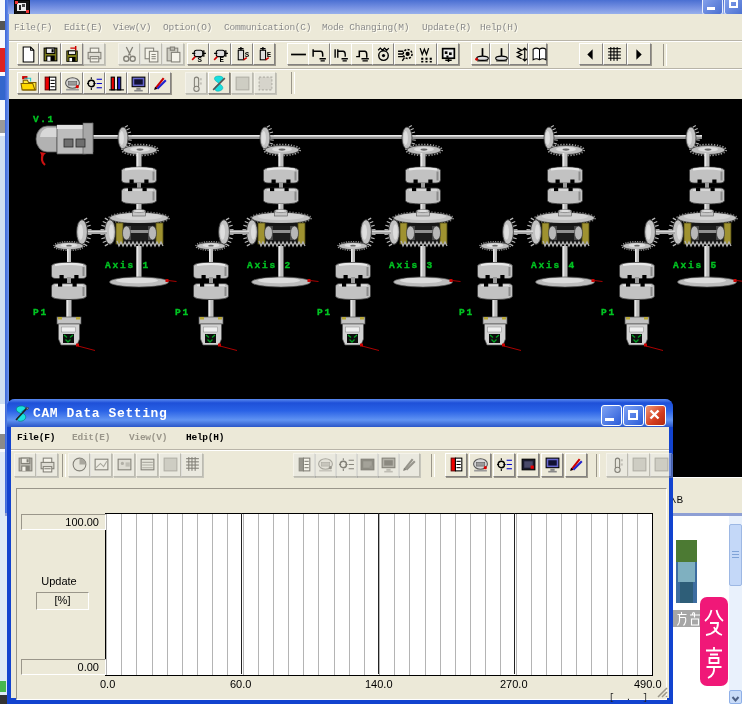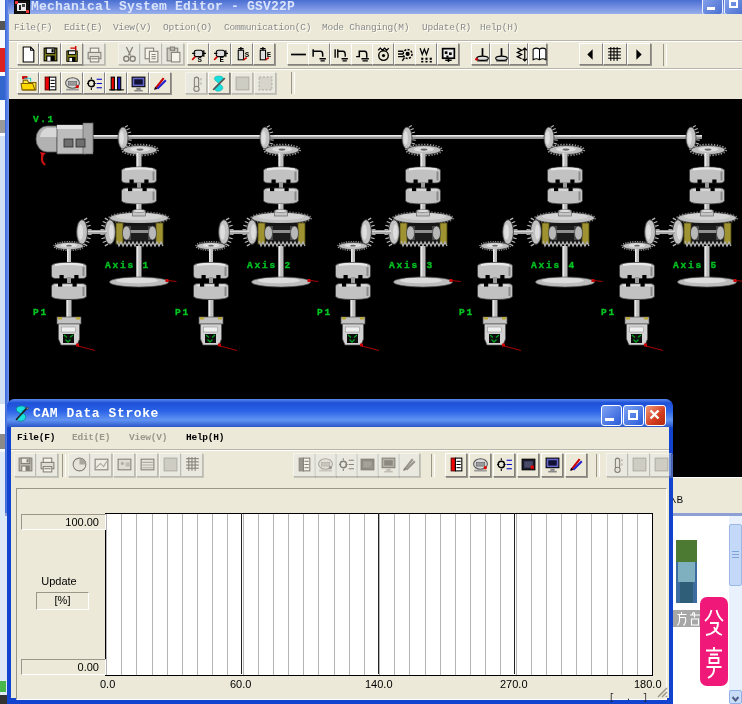--- a/index.html
+++ b/index.html
@@ -64,21 +64,20 @@
 
   <div class="abs" style="left:3px;top:0;width:734px;height:14px;background:linear-gradient(to bottom,#4a6fd2 0%,#7691e2 55%,#98b0ec 100%);"></div>
 
   <div class="abs" style="left:9px;top:0;width:14px;height:13px;background:#111;border:1px solid #000;">
     <div class="abs" style="left:2px;top:2px;width:9px;height:8px;background:#e8e8e8;"></div>
     <div class="abs" style="left:4px;top:4px;width:2px;height:5px;background:#222;"></div>
     <div class="abs" style="left:7px;top:3px;width:3px;height:3px;background:#444;"></div>
     <div class="abs" style="left:0px;top:0px;width:3px;height:3px;background:#e33;"></div>
     <div class="abs" style="left:11px;top:9px;width:3px;height:3px;background:#e33;"></div>
   </div>
-  <div class="abs mono" style="left:26px;top:-1px;width:400px;font-size:13px;font-weight:bold;color:#d9e4fb;letter-spacing:0.2px;">Mechanical System Editor - GSV22P</div>
 
   <div class="abs" style="left:697px;top:-6px;width:19px;height:19px;background:linear-gradient(135deg,#8aa6ee,#4a6fd0);border:1px solid #e8eefc;border-radius:3px;">
     <div class="abs" style="left:4px;top:12px;width:8px;height:3px;background:#fff;"></div>
   </div>
   <div class="abs" style="left:719px;top:-6px;width:19px;height:19px;background:linear-gradient(135deg,#8aa6ee,#4a6fd0);border:1px solid #e8eefc;border-radius:3px;">
     <div class="abs" style="left:4px;top:4px;width:9px;height:9px;border:2px solid #fff;border-top-width:3px;box-sizing:border-box;"></div>
   </div>
 
   <div class="abs" style="left:4px;top:14px;width:733px;height:26px;background:#ece9d8;"></div>
   <div class="abs mono" id="mainmenu" style="left:0;top:22px;width:737px;height:14px;font-size:9.5px;letter-spacing:-0.25px;color:#8a8a8a;text-shadow:1px 1px 0 #fffef4;">
@@ -724,21 +723,21 @@
 <div class="abs" style="left:7px;top:399px;width:666px;height:305px;">
   <div class="abs" style="left:0;top:0;width:666px;height:305px;background:#1243cf;border-radius:8px 8px 0 0;"></div>
 
   <div class="abs" style="left:0;top:0;width:666px;height:28px;border-radius:8px 8px 0 0;background:linear-gradient(to bottom,#5a8af0 0%,#1e50d8 14%,#2a62e6 42%,#6093f2 75%,#2a56c8 100%);"></div>
 
   <svg class="abs" style="left:7px;top:6px;" width="16" height="17" viewBox="0 0 16 17">
     <path d="M7 1 C2 1 1 5 4 7 C8 9 8 9 5 11 C1 14 4 17 8 16 C12 15 13 11 10 9 C7 7 7 7 10 5 C13 3 11 1 7 1 Z" fill="#18e0e0" stroke="#076" stroke-width="0.6"></path>
     <path d="M2 15 L13 3" stroke="#222" stroke-width="1.6"></path>
     <path d="M12 2 l3 1 -2 2 z" fill="#888" stroke="#333" stroke-width="0.5"></path>
   </svg>
-  <div class="abs mono" style="left:26px;top:7px;font-size:13px;font-weight:bold;color:#fff;letter-spacing:0.6px;">CAM Data Stroke</div>
+  <div class="abs mono" style="left:26px;top:7px;font-size:13px;font-weight:bold;color:#fff;letter-spacing:0.6px;">CAM Data Setting</div>
 
   <div class="abs" style="left:594px;top:6px;width:19px;height:19px;border:1px solid #fff;border-radius:3px;background:linear-gradient(135deg,#7fa3f4,#2a5bd8);">
     <div class="abs" style="left:3px;top:12px;width:9px;height:3px;background:#fff;"></div>
   </div>
   <div class="abs" style="left:616px;top:6px;width:19px;height:19px;border:1px solid #fff;border-radius:3px;background:linear-gradient(135deg,#7fa3f4,#2a5bd8);">
     <div class="abs" style="left:4px;top:4px;width:10px;height:10px;border:2px solid #fff;border-top-width:3px;box-sizing:border-box;"></div>
   </div>
   <div class="abs" style="left:638px;top:6px;width:19px;height:19px;border:1px solid #fff;border-radius:3px;background:linear-gradient(135deg,#f09a78,#d33c1e 60%,#b02a10);">
     <svg width="17" height="17" viewBox="0 0 17 17">
         <path d="M4.5 4.5 L12.5 12.5 M12.5 4.5 L4.5 12.5" stroke="#fff" stroke-width="2.4"></path>
@@ -955,21 +954,21 @@
 
   <div class="abs" style="left:14px;top:115px;width:85px;height:16px;border:1px solid;border-color:#9a968a #fff #fff #9a968a;background:#ece9d8;font-size:11px;text-align:right;padding-right:6px;box-sizing:border-box;line-height:14px;">100.00</div>
   <div class="abs" style="left:14px;top:260px;width:85px;height:16px;border:1px solid;border-color:#9a968a #fff #fff #9a968a;background:#ece9d8;font-size:11px;text-align:right;padding-right:6px;box-sizing:border-box;line-height:14px;">0.00</div>
   <div class="abs" style="left:24px;top:176px;width:56px;font-size:11px;text-align:center;">Update</div>
   <div class="abs" style="left:29px;top:193px;width:51px;height:16px;border:1px solid;border-color:#9a968a #fff #fff #9a968a;background:#ece9d8;font-size:11px;text-align:center;line-height:14px;">[%]</div>
 
   <div class="abs" style="left:93px;top:279px;font-size:11px;">0.0</div>
   <div class="abs" style="left:223px;top:279px;font-size:11px;">60.0</div>
   <div class="abs" style="left:358px;top:279px;font-size:11px;">140.0</div>
   <div class="abs" style="left:493px;top:279px;font-size:11px;">270.0</div>
-  <div class="abs" style="left:627px;top:279px;font-size:11px;">180.0</div>
+  <div class="abs" style="left:627px;top:279px;font-size:11px;">490.0</div>
 
   <svg class="abs" style="left:649px;top:287px;" width="12" height="12" viewBox="0 0 12 12">
    <g stroke="#9a968a" stroke-width="1.5">
         <path d="M11 2 L2 11 M11 6 L6 11 M11 10 L10 11"></path>
       </g>
   </svg>
   <div class="abs mono" style="left:602px;top:296px;width:52px;height:6px;color:#222;font-size:9px;line-height:6px;letter-spacing:3px;z-index:5;">[ . ]</div>
 </div>
 
 </body></html>

